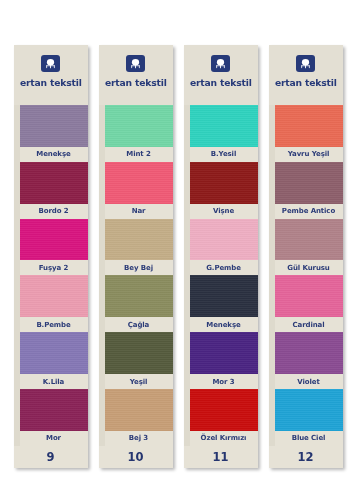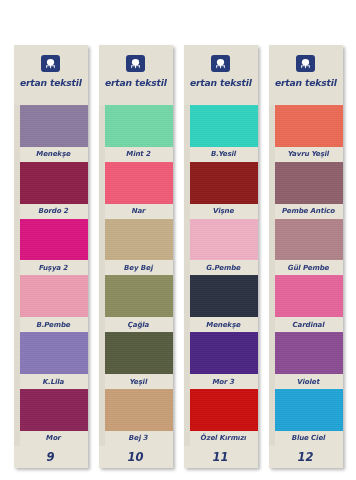--- a/index.html
+++ b/index.html
@@ -23,21 +23,20 @@
   }
   .card{
     width:74px;
     height:423px;
     background:#dedacd;
     box-shadow:2px 2px 3px rgba(0,0,0,0.28);
     display:flex;
     flex-direction:column;
     position:relative;
     overflow:hidden;
-    font-style:italic;
   }
   .card-head{
     height:60px;
     background:#e3dfd3;
     display:flex;
     flex-direction:column;
     align-items:center;
     justify-content:flex-start;
     padding-top:10px;
     box-sizing:border-box;
@@ -257,21 +256,21 @@
         <div class="swatch-block">
           <div class="swatch" style="background:#e96a54"></div>
           <div class="label">Yavru Yeşil</div>
         </div>
         <div class="swatch-block">
           <div class="swatch" style="background:#8d5f6b"></div>
           <div class="label">Pembe Antico</div>
         </div>
         <div class="swatch-block">
           <div class="swatch" style="background:#b08289"></div>
-          <div class="label">Gül Pembe</div>
+          <div class="label">Gül Kurusu</div>
         </div>
         <div class="swatch-block">
           <div class="swatch" style="background:#e4649a"></div>
           <div class="label">Cardinal</div>
         </div>
         <div class="swatch-block">
           <div class="swatch" style="background:#8a4b92"></div>
           <div class="label">Violet</div>
         </div>
         <div class="swatch-block">

